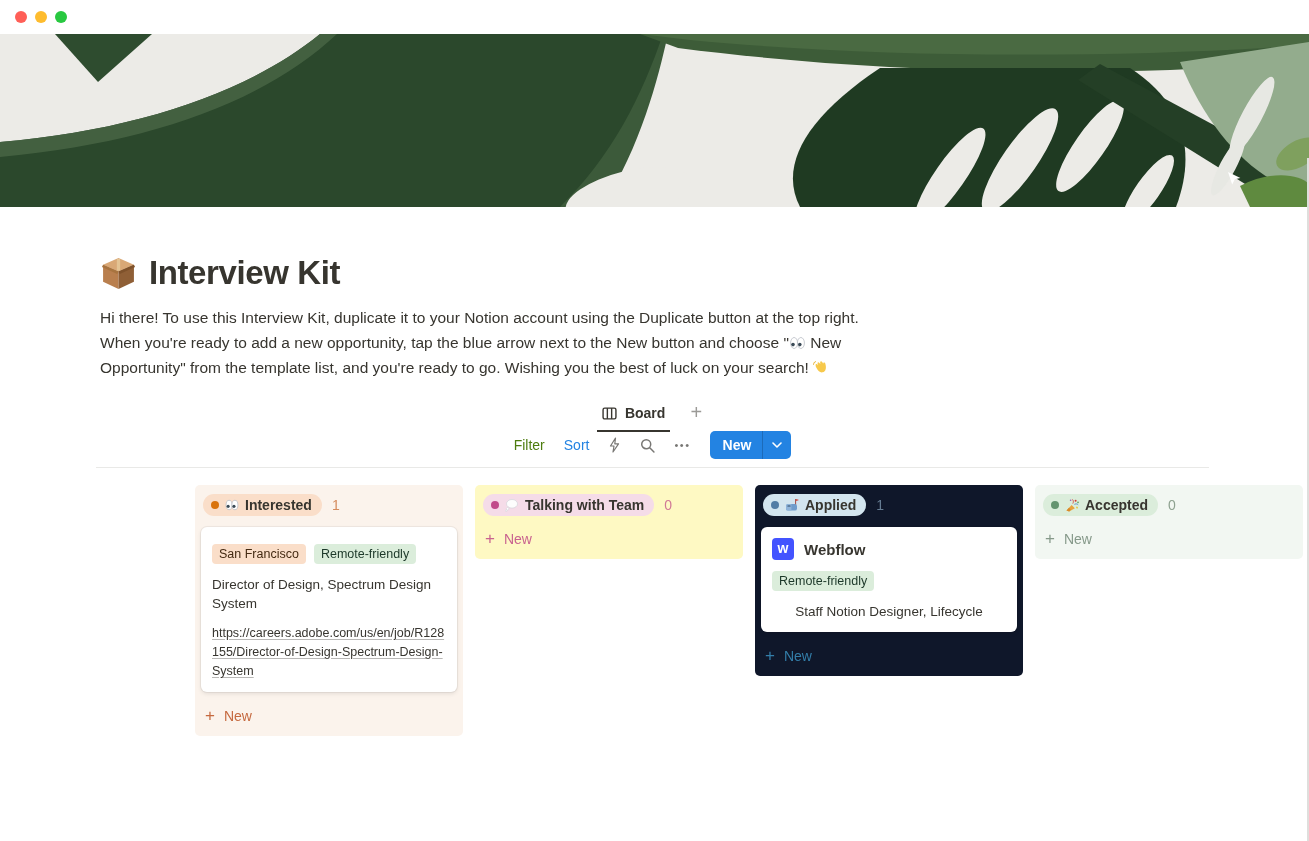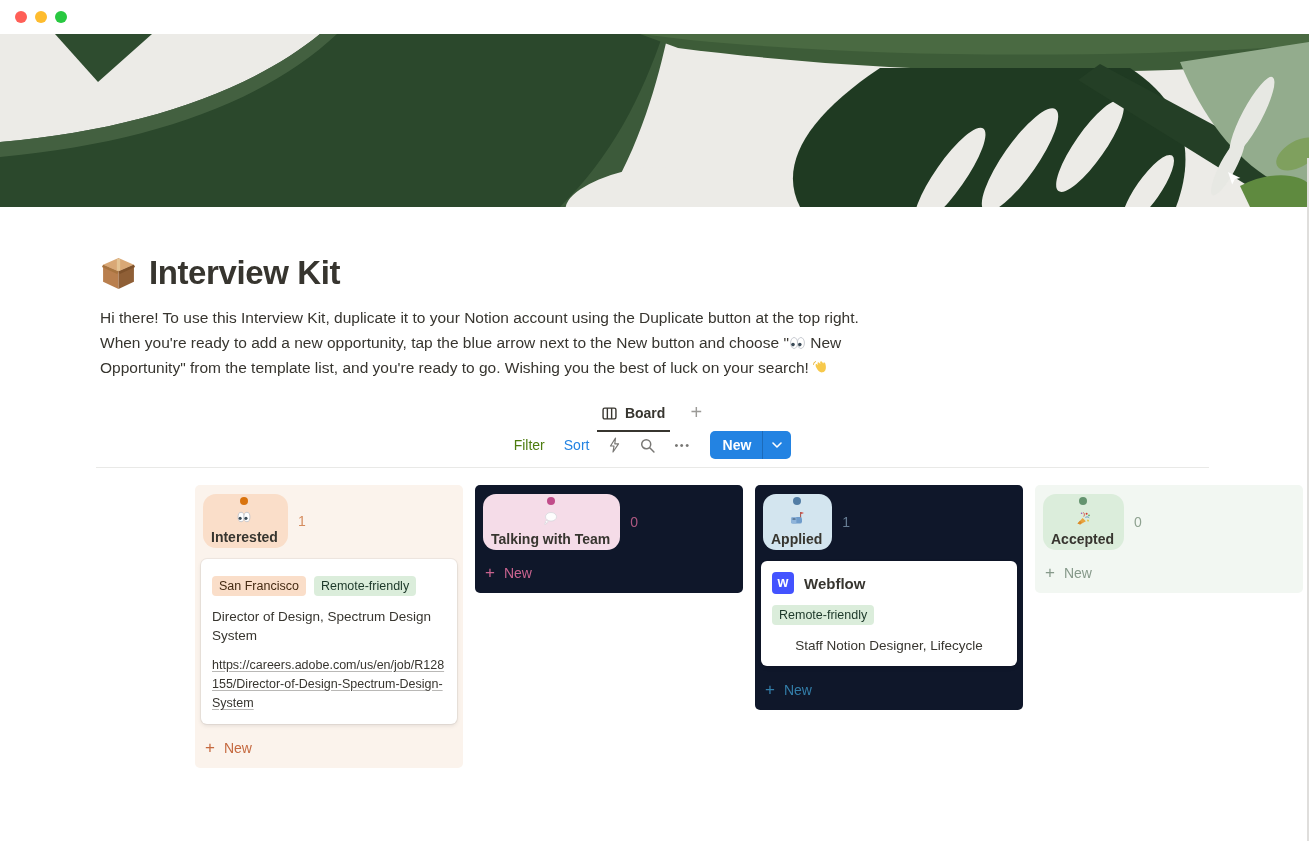--- a/index.html
+++ b/index.html
@@ -33,26 +33,26 @@
   .tb-sort { font-size:14px; color:#2383E2; cursor:pointer; }
   .tb-icon { display:flex; align-items:center; cursor:pointer; }
   .tb-more { color:#787774; font-size:11px; letter-spacing:1.5px; cursor:pointer; }
   .new-btn { display:flex; align-items:stretch; background:#2383E2; border-radius:5px; height:28px; overflow:hidden; cursor:pointer; }
   .new-btn-label { color:#fff; font-size:14px; font-weight:600; display:flex; align-items:center; padding:0 11px 0 13px; }
   .new-btn-arrow { display:flex; align-items:center; padding:0 9px; border-left:1px solid rgba(0,0,0,0.18); }
   
   .board { margin-top:17px; margin-left:95px; display:flex; gap:12px; align-items:flex-start; }
   .column { width:268px; flex:0 0 268px; border-radius:5px; padding:6px; }
   .col-1 { background:#FBF3EC; }
-  .col-2 { background:#0f172a; }
+  .col-2 { background:#fef9c3; }
   .col-3 { background:#0f172a;text-align:center; }
   .col-4 { background:#F2F7F2; }
   .col-header { display:flex; align-items:center; gap:10px; padding:3px 2px 9px; }
   .pill { display:inline-flex; align-items:center; gap:6px; padding:3px 10px 3px 8px; border-radius:13px;
-          font-size:14px; font-weight:600; color:#37352F; white-space:nowrap; cursor:pointer;flex-direction:column; }
+          font-size:14px; font-weight:600; color:#37352F; white-space:nowrap; cursor:pointer; }
   .col-1 .pill { background:#FADEC9; }
   .col-2 .pill { background:#F5DCE8; }
   .col-3 .pill { background:#D3E5EF; }
   .col-4 .pill { background:#DBEDDB; }
   .pill-dot { width:8px; height:8px; border-radius:50%; flex:0 0 8px; }
   .col-1 .pill-dot { background:#D9730D; }
   .col-2 .pill-dot { background:#C14C8A; }
   .col-3 .pill-dot { background:#527DA5; }
   .col-4 .pill-dot { background:#64946F; }
   .count { font-size:14px; opacity:0.85; }

